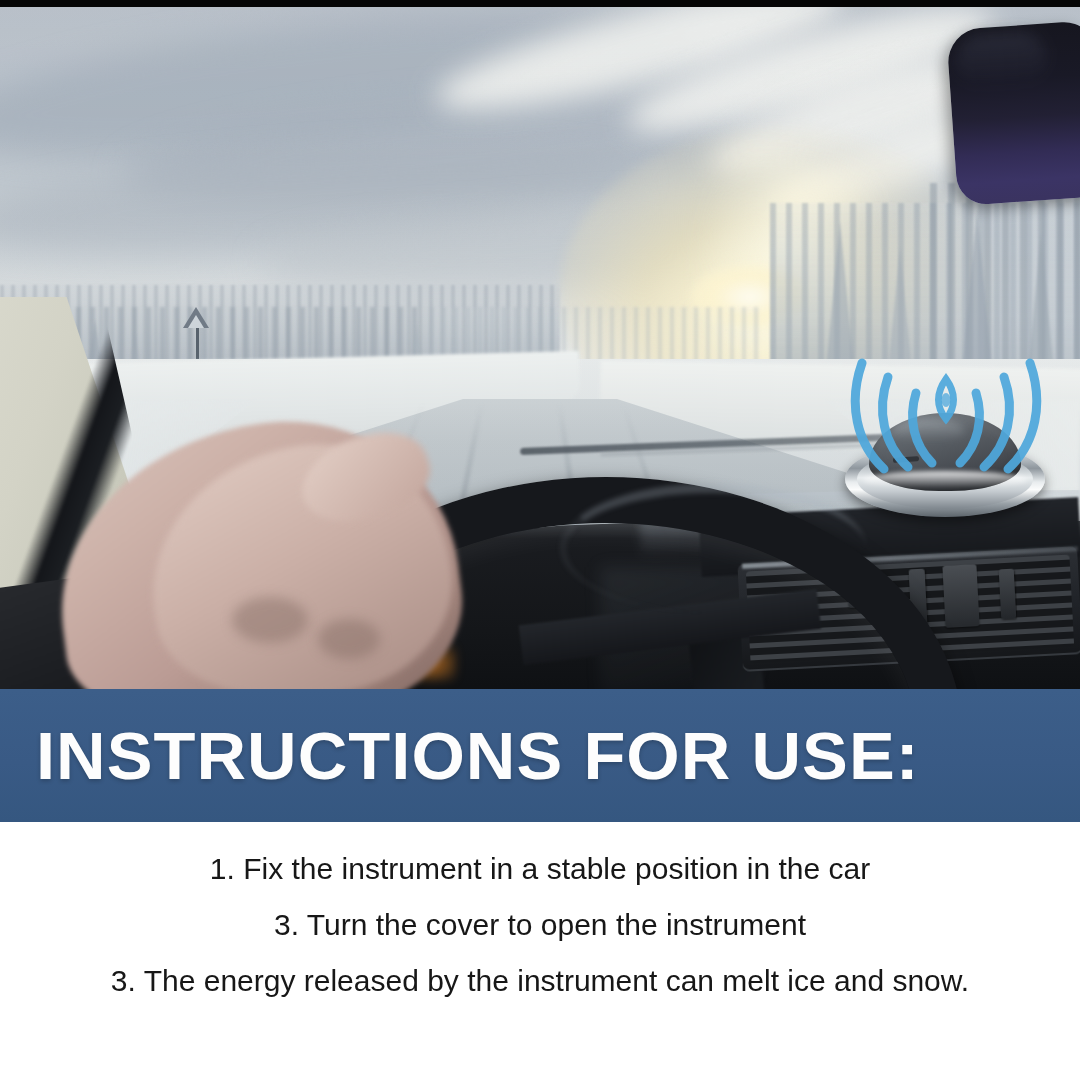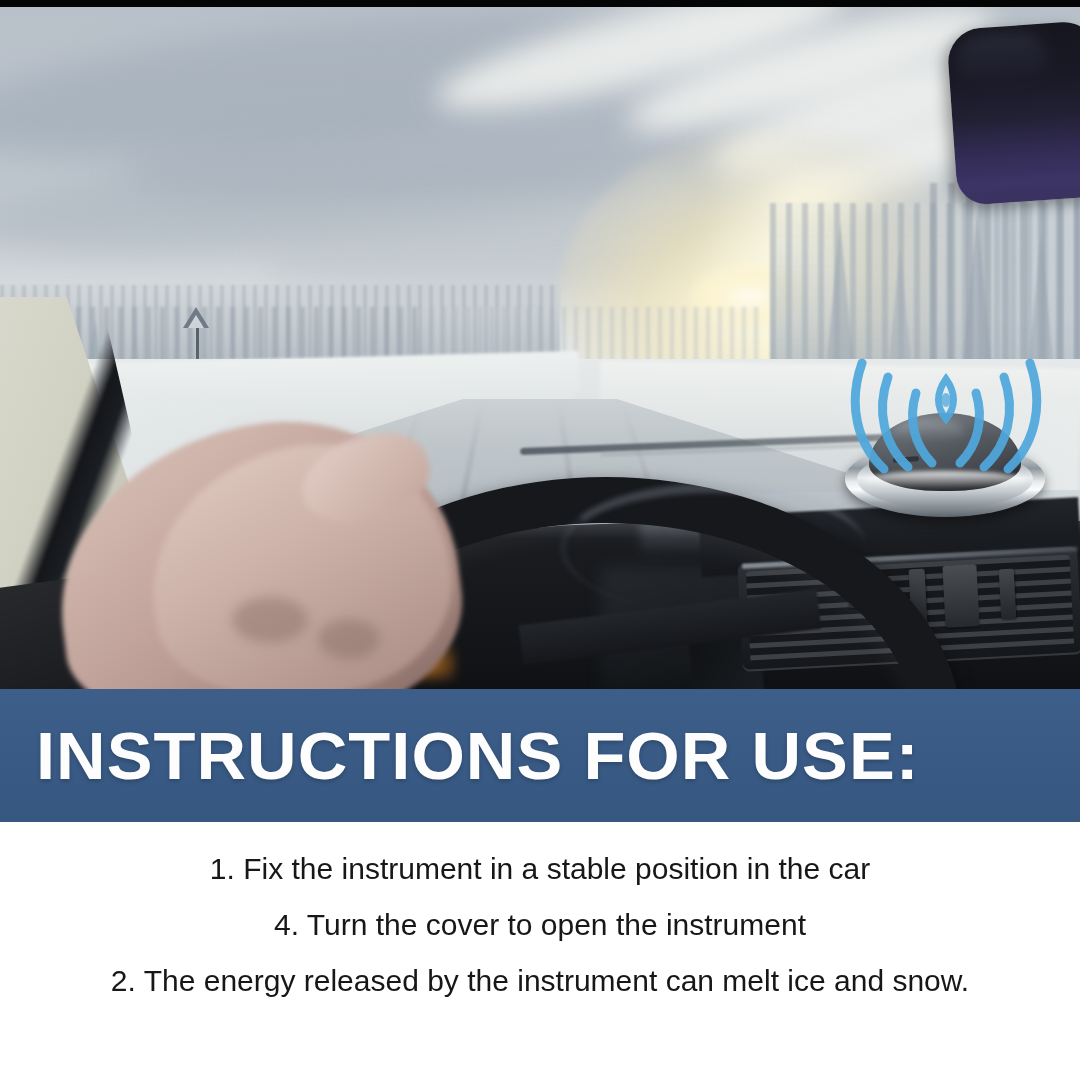--- a/index.html
+++ b/index.html
@@ -380,17 +380,17 @@
     </div>
 
   </div>
 
   <div class="banner">
     <div class="banner-title">INSTRUCTIONS FOR USE:</div>
   </div>
 
   <div class="instructions">
     <p class="step">1. Fix the instrument in a stable position in the car</p>
-    <p class="step">4. Turn the cover to open the instrument</p>
-    <p class="step">2. The energy released by the instrument can melt ice and snow.</p>
+    <p class="step">3. Turn the cover to open the instrument</p>
+    <p class="step">3. The energy released by the instrument can melt ice and snow.</p>
   </div>
 
 </div>
 
 </body></html>

